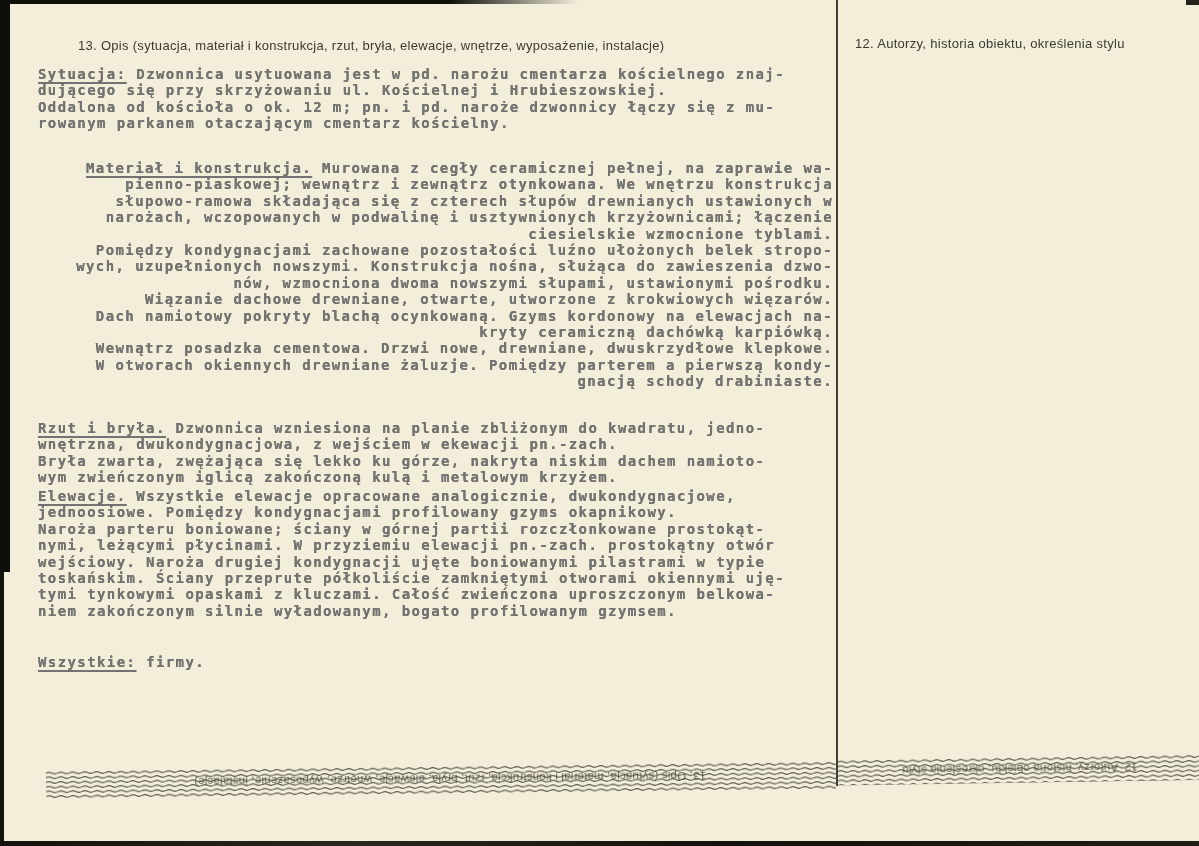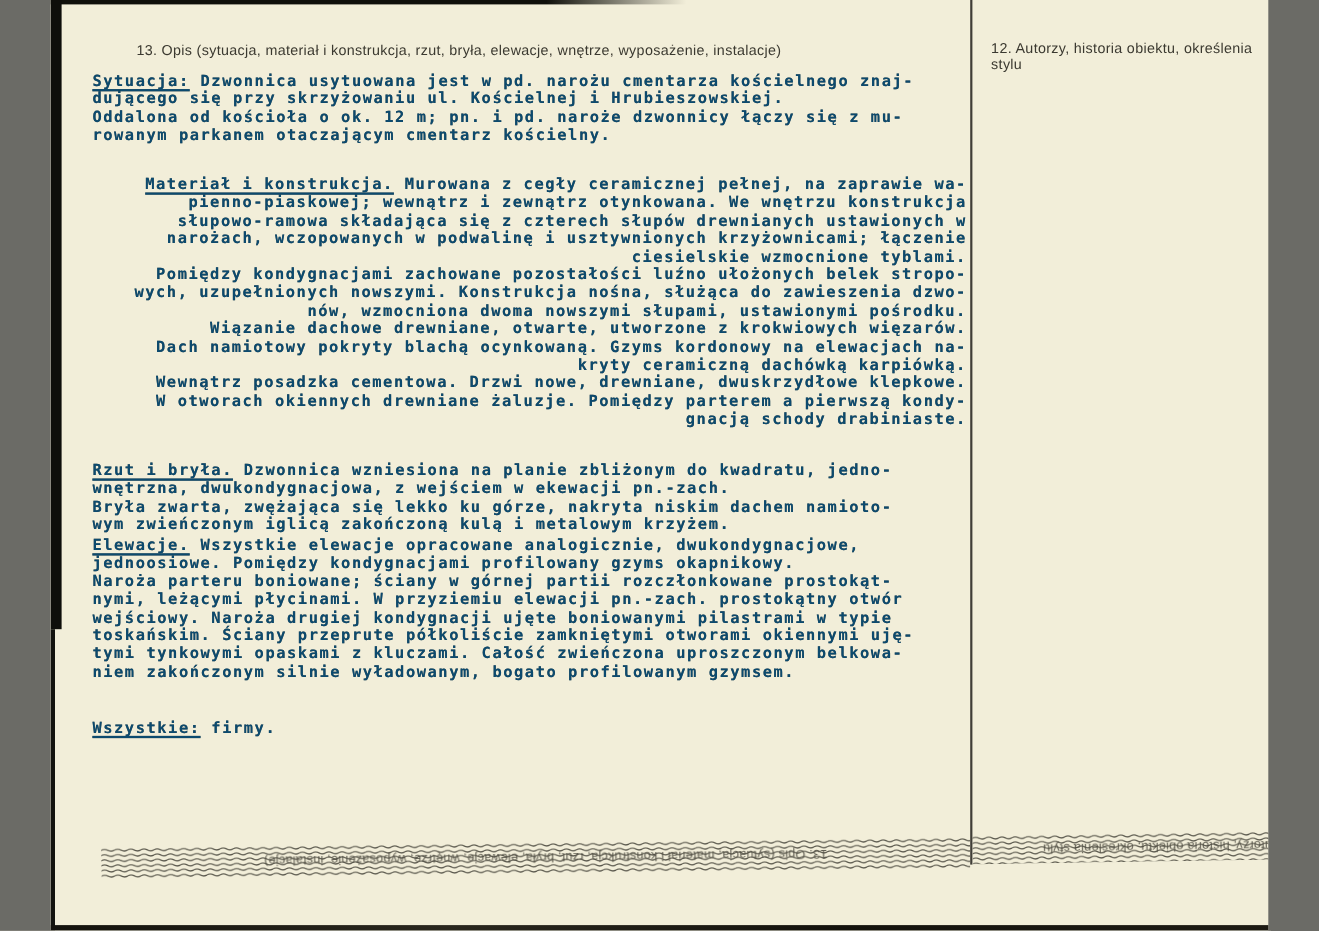--- a/index.html
+++ b/index.html
@@ -1,18 +1,18 @@
 <!DOCTYPE html>
 <html><head>
 <meta charset="utf-8">
 <style>
   html,body{margin:0;padding:0;background:#6b6b66;}
   .page{
     position:relative;
-    width:1107px;height:846px;
+    width:1199px;height:846px;
     margin:0 auto;
     background:#f2eed9;
     overflow:hidden;
     font-family:"DejaVu Sans Mono","Liberation Mono",monospace;
   }
   
   .edge-top{position:absolute;left:0;top:0;width:578px;height:4px;
     background:linear-gradient(to right,#10100b 78%,rgba(16,16,11,0));}
   .edge-top-right{position:absolute;left:1186px;top:0;width:13px;height:5px;background:#23231c;}
   .edge-left{position:absolute;left:0;top:0;width:10px;height:572px;background:#0e0e0a;}
@@ -24,21 +24,21 @@
   
   .form-header{
     position:absolute;
     font-family:"Liberation Sans",sans-serif;
     font-size:13px;letter-spacing:.3px;color:#3b3930;
   }
   .header-13{left:78px;top:38px;}
   .header-12{left:855px;top:36px;}
 
   
-  .typed{color:#0c4a6e;font-weight:bold;text-shadow:0 0 .6px rgba(44,43,36,.65);}
+  .typed{color:#737373;font-weight:bold;text-shadow:0 0 .6px rgba(44,43,36,.65);}
   .col-left{position:absolute;left:38px;top:66px;width:795px;height:640px;}
   .para{
     position:absolute;left:0;width:795px;
     font-size:14px;line-height:16.4px;letter-spacing:1.4px;
   }
   .para .hd{text-decoration:underline;text-underline-offset:3px;text-decoration-thickness:1.5px;}
   .para .rest{white-space:pre-wrap;}
   .p0{top:0;}  .p1{top:94px;text-align:right;}  .p2{top:322px;margin-top:32px;}
   .p3{top:422px;} .p4{top:546px;} .p5{top:588px;}
 

